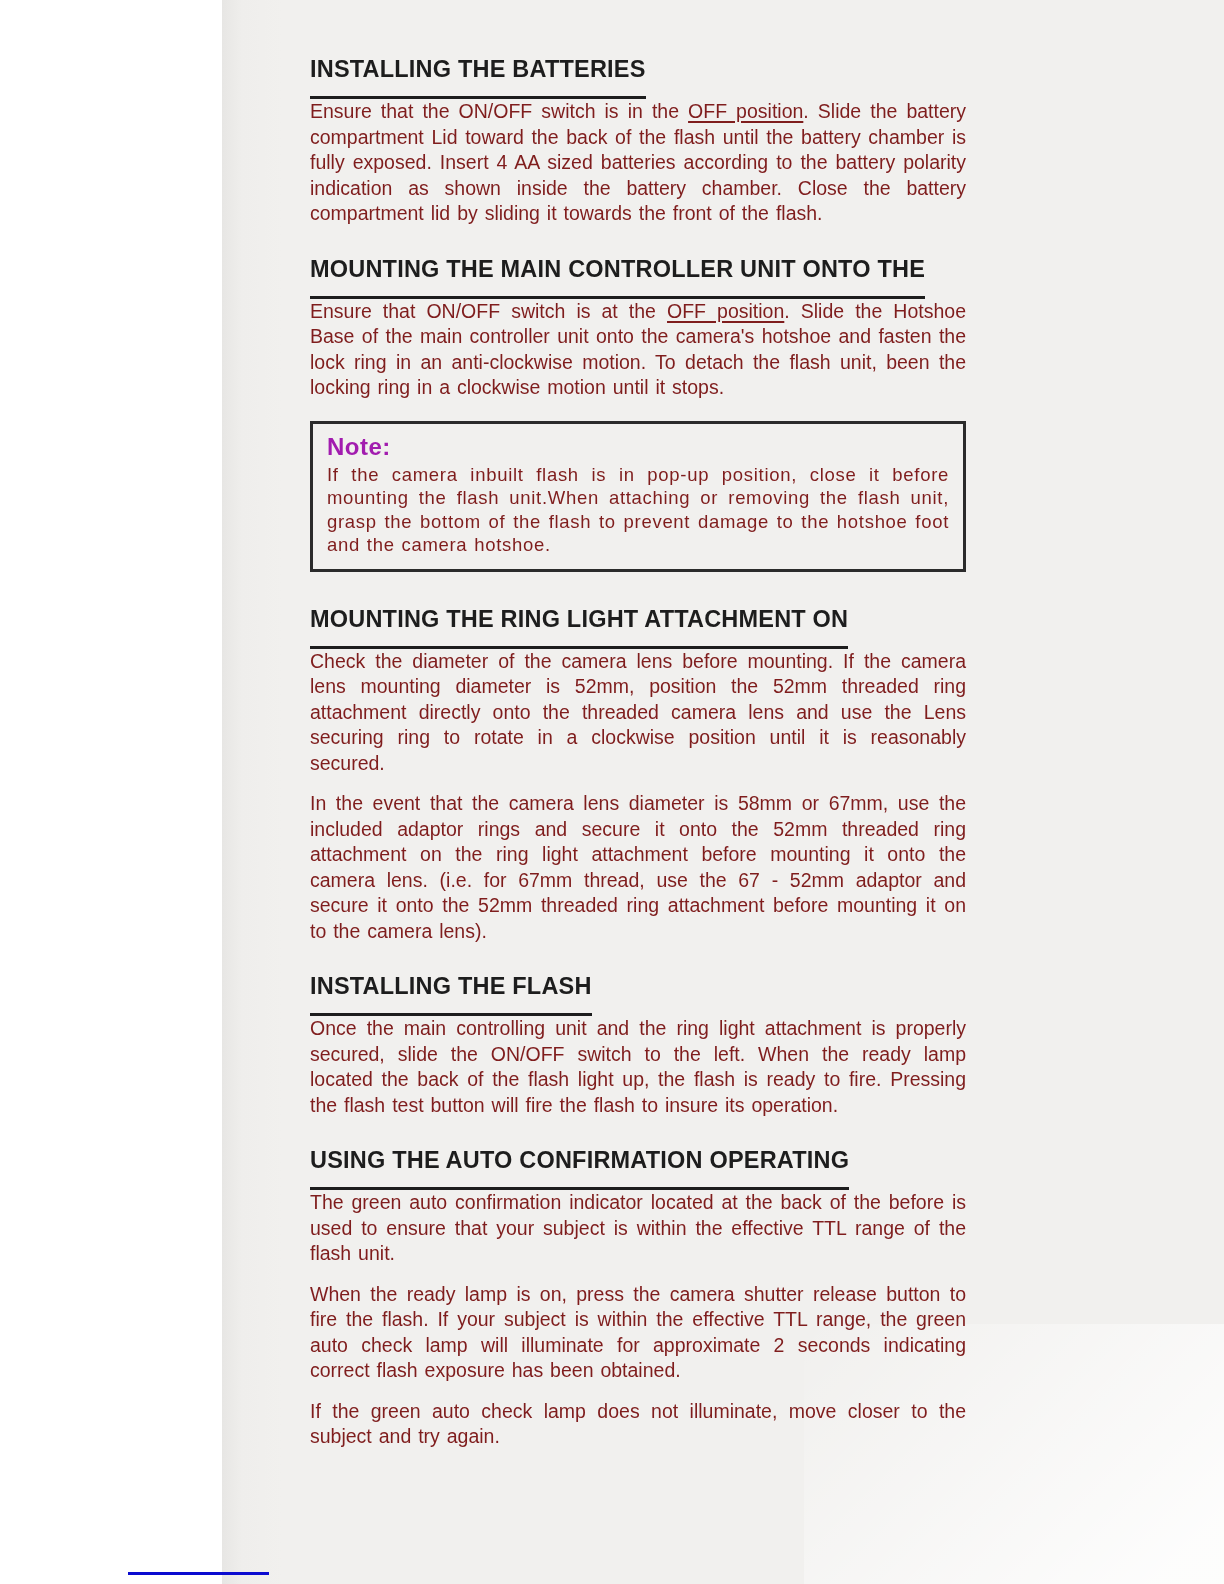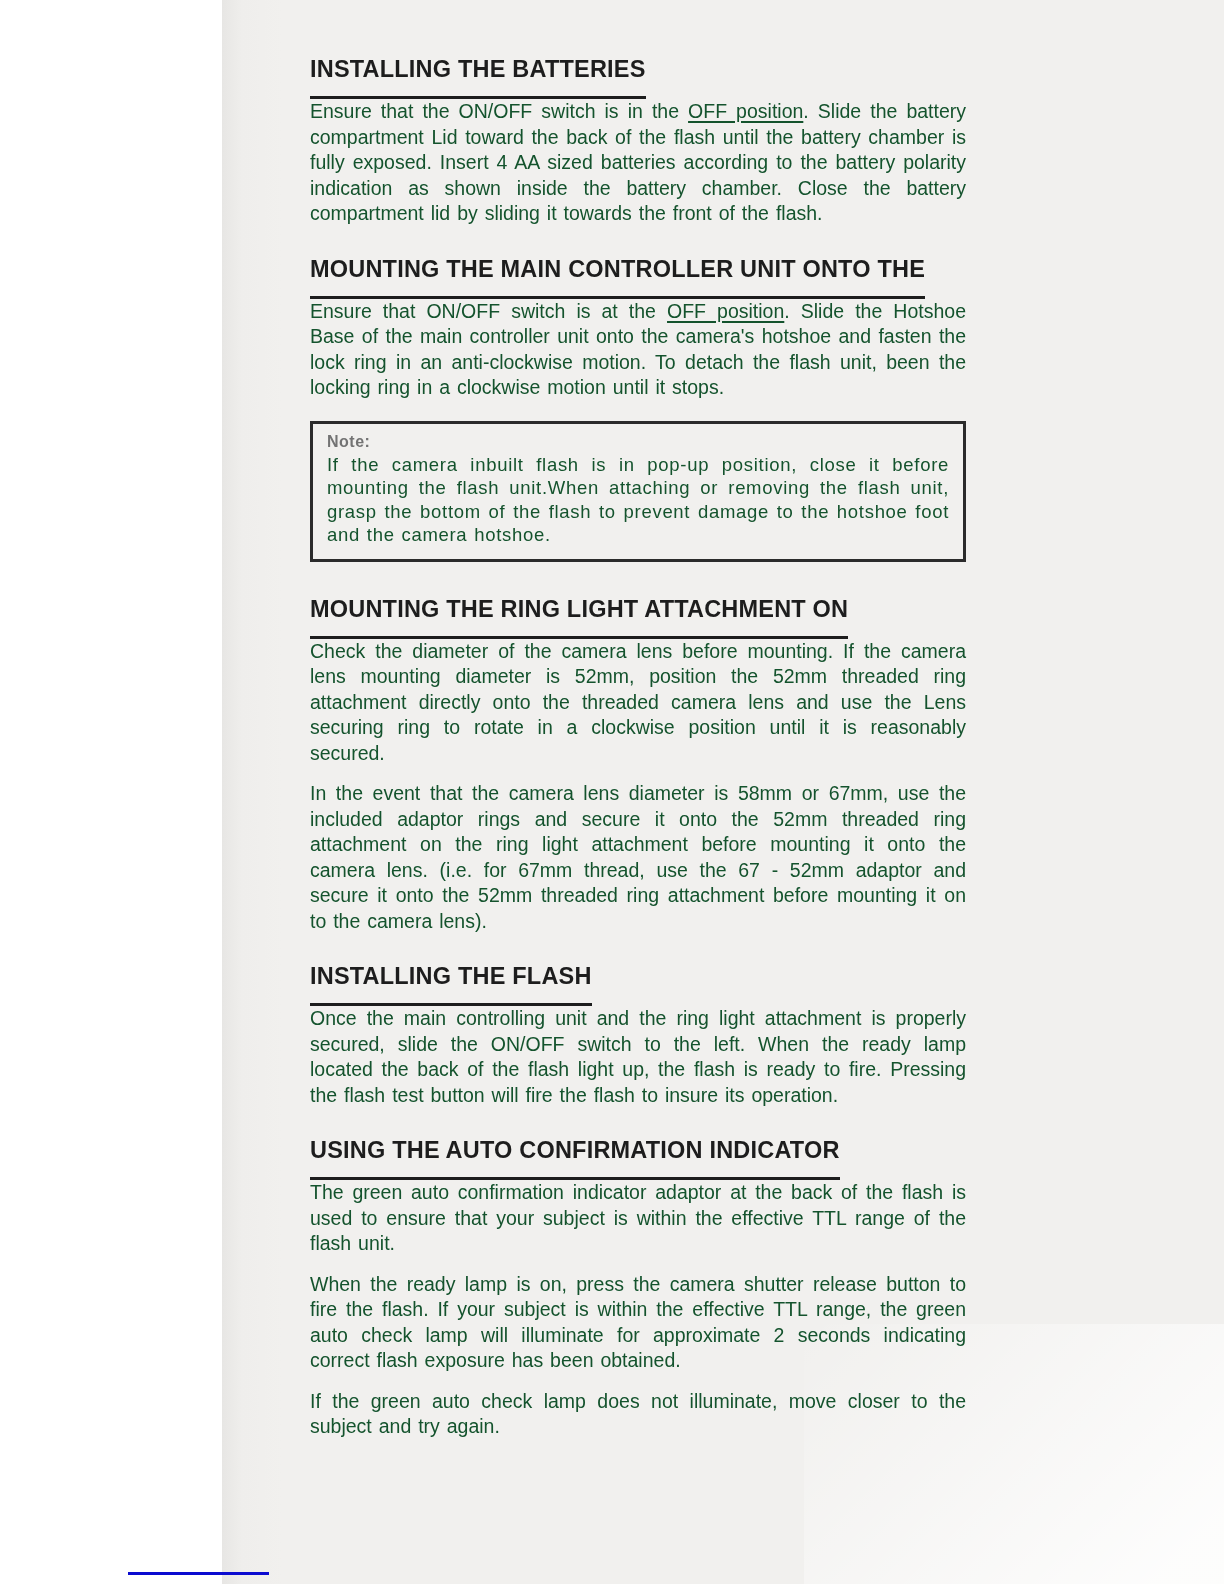--- a/index.html
+++ b/index.html
@@ -28,33 +28,33 @@
   }
   section:first-of-type h2 { margin-top:0; }
   h2 .head-line {
     border-bottom:3px solid #1d1d1d; padding-bottom:14px;
   }
   h2 .head-row { display:block; }
   p {
     font-size:19.5px; line-height:25.5px;
     margin:9px 0 15px 0;
     text-align:justify; word-spacing:1.5px;
-    color:#14532d;
+    color:#7f1d1d;
   }
   .u {
     text-decoration:underline;
     text-decoration-thickness:2px;
     text-underline-offset:3px;
   }
   .note {
     border:3px solid #2b2b2b;
     margin:20px 0 32px 0;
     padding:5px 14px 12px 14px;
   }
-  .note-label { font-weight:700; font-size:16px; letter-spacing:0.5px; margin-top:4px; color:#737373; }
+  .note-label { font-weight:700; font-size:24px; letter-spacing:0.5px; margin-top:4px; color:#a21caf; }
   .note p {
     font-size:18.5px; line-height:23.5px;
     letter-spacing:0.7px; word-spacing:1px;
     margin:2px 0 0 0;
   }
   .footer-line {
     position:absolute; left:128px; top:1572px; width:141px; height:3px;
     background:#0b0bd0;
   }
 </style>
@@ -90,21 +90,21 @@
       <p><span>In the event that the camera lens diameter is 58mm or 67mm, use the included adaptor rings and secure it onto the 52mm threaded ring attachment on the ring light attachment before mounting it onto the camera lens. (i.e. for 67mm thread, use the 67 - 52mm adaptor and secure it onto the 52mm threaded ring attachment before mounting it on to the camera lens).</span></p>
     </section>
     <section>
       <h2>
         <span class="head-row"><span class="head-line">INSTALLING THE FLASH</span></span>
       </h2>
       <p><span>Once the main controlling unit and the ring light attachment is properly secured, slide the ON/OFF switch to the left. When the ready lamp located the back of the flash light up, the flash is ready to fire. Pressing the flash test button will fire the flash to insure its operation.</span></p>
     </section>
     <section>
       <h2>
-        <span class="head-row"><span class="head-line">USING THE AUTO CONFIRMATION INDICATOR</span></span>
+        <span class="head-row"><span class="head-line">USING THE AUTO CONFIRMATION OPERATING</span></span>
       </h2>
-      <p><span>The green auto confirmation indicator adaptor at the back of the flash is used to ensure that your subject is within the effective TTL range of the flash unit.</span></p>
+      <p><span>The green auto confirmation indicator located at the back of the before is used to ensure that your subject is within the effective TTL range of the flash unit.</span></p>
       <p><span>When the ready lamp is on, press the camera shutter release button to fire the flash. If your subject is within the effective TTL range, the green auto check lamp will illuminate for approximate 2 seconds indicating correct flash exposure has been obtained.</span></p>
       <p><span>If the green auto check lamp does not illuminate, move closer to the subject and try again.</span></p>
     </section>
   </div>
 
 <div class="footer-line" style="background: rgb(11, 11, 208);"></div>
 
 </body></html>

